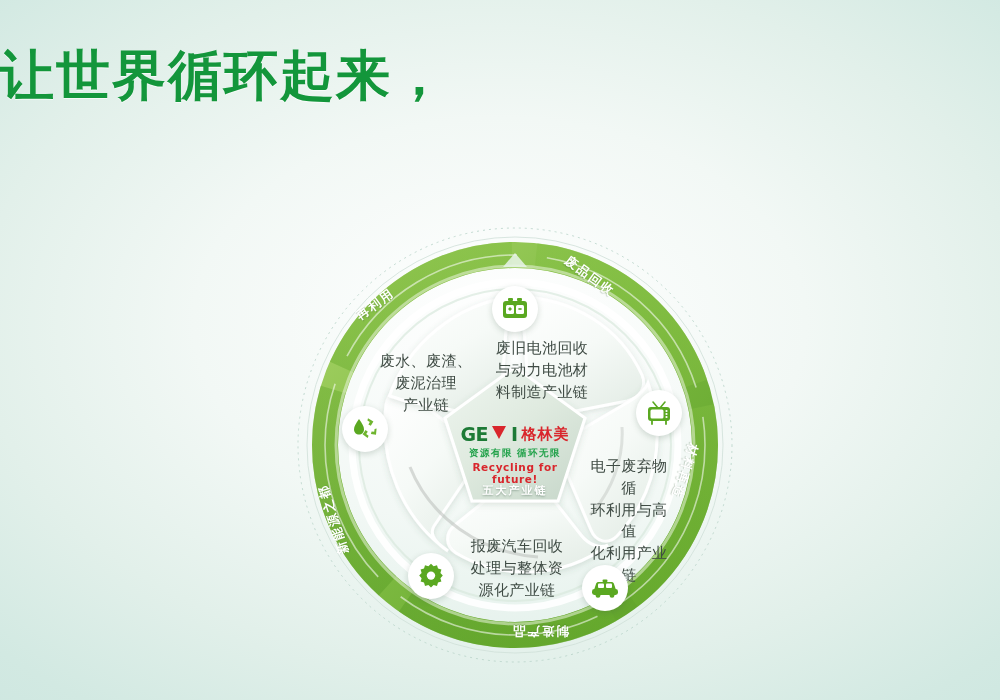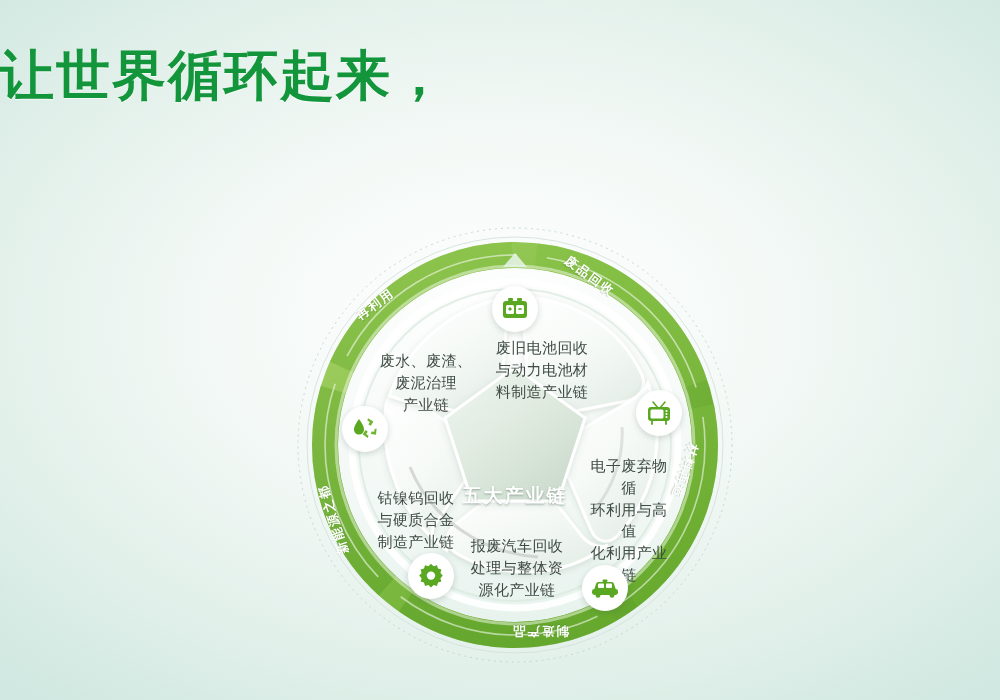--- a/index.html
+++ b/index.html
@@ -57,21 +57,21 @@
   .logo-cn{font-size:15px;font-weight:bold;color:#d9262c;letter-spacing:1px;}
   .logo-slogan{
     margin-top:2px;font-size:9.5px;font-weight:bold;color:#23a24b;letter-spacing:1.5px;
   }
   .logo-en{
     margin-top:1px;font-size:10.5px;font-weight:bold;color:#d9262c;letter-spacing:.6px;
     font-family:"DejaVu Sans",sans-serif;
   }
   .center-title{
     position:absolute;left:160px;top:268px;width:130px;text-align:center;
-    font-size:19px;font-weight:bold;color:#ffffff;letter-spacing:2px;
+    font-size:11px;font-weight:bold;color:#ffffff;letter-spacing:2px;
     text-shadow:0 1px 2px rgba(60,90,70,.45);
   }
 
   
   .bubble{
     position:absolute;width:46px;height:46px;border-radius:50%;
     background:#ffffff;box-shadow:0 2px 6px rgba(60,90,70,.22);
     display:flex;align-items:center;justify-content:center;
   }
   .bubble svg{display:block;}
@@ -206,27 +206,34 @@
 
     <div class="seg-text seg-battery">废旧电池回收
 与动力电池材
 料制造产业链</div>
     <div class="seg-text seg-car">报废汽车回收
 处理与整体资
 源化产业链</div>
     <div class="seg-text seg-ewaste">电子废弃物循
 环利用与高值
 化利用产业链</div>
-    <div class="seg-text seg-cobalt">钴镍钨回收
-与硬质合金
-制造产业链</div>
     <div class="seg-text seg-water">废水、废渣、
 废泥治理
 产业链</div>
 
+    <div class="center-logo">
+      <div class="logo-row">
+        <span class="logo-gem">GE</span>
+        <span class="logo-tri"></span>
+        <span class="logo-gem">I</span>
+        <span class="logo-cn">格林美</span>
+      </div>
+      <div class="logo-slogan">资源有限  循环无限</div>
+      <div class="logo-en">Recycling for future!</div>
+    </div>
     <div class="center-title">五大产业链</div>
 
     <div class="bubble b-battery">
       <span>
         <svg width="26" height="24" viewBox="0 0 26 24">
           <rect x="6" y="1" width="5" height="3" rx="1" fill="#5aa821"></rect>
           <rect x="15" y="1" width="5" height="3" rx="1" fill="#5aa821"></rect>
           <rect x="1" y="4" width="24" height="17" rx="3" fill="#5aa821"></rect>
           <rect x="4" y="8" width="8" height="9" rx="1.5" fill="#ffffff"></rect>
           <rect x="14" y="8" width="8" height="9" rx="1.5" fill="#ffffff"></rect>

